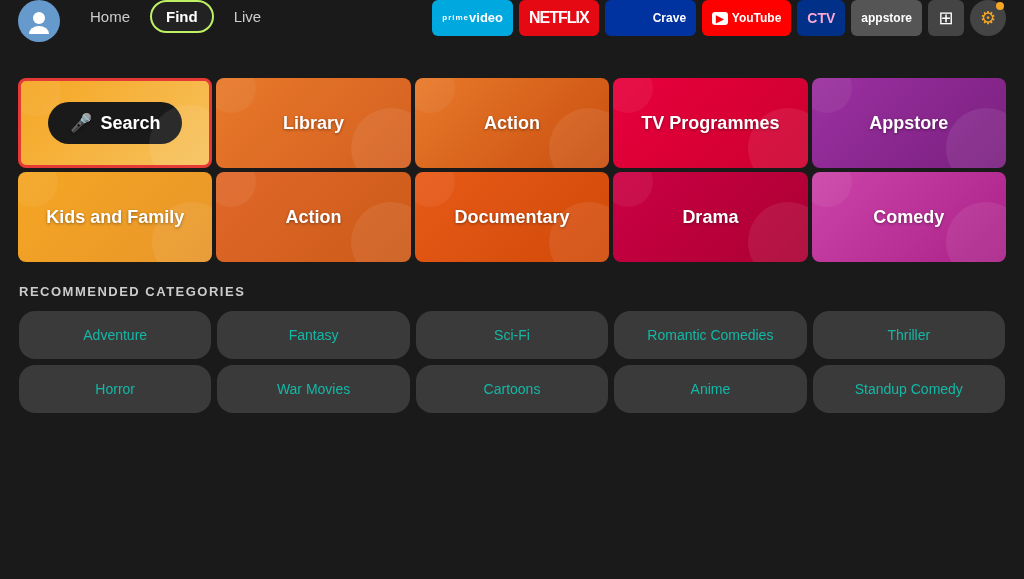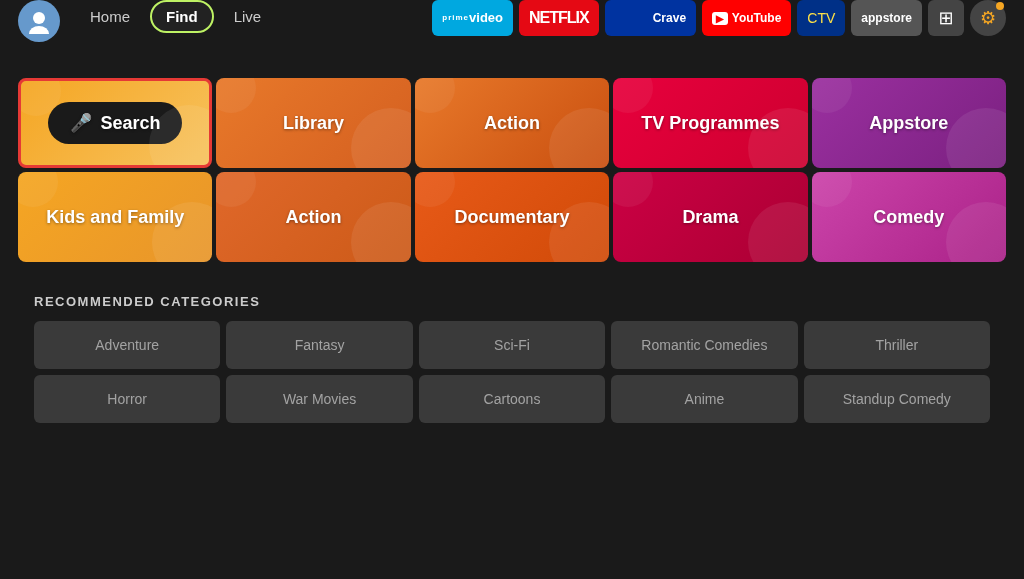--- a/index.html
+++ b/index.html
@@ -124,23 +124,23 @@
     .app-youtube .yt-icon {
       background: white;
       color: #ff0000;
       border-radius: 3px;
       padding: 1px 4px;
       font-size: 10px;
     }
 
     .app-ctv {
       background: #003087;
-      color: #fde047;
+      color: #f9a8d4;
       font-size: 14px;
-      font-weight: normal;
+      font-weight: bold;
     }
 
     .app-appstore {
       background: #555;
       color: white;
       font-size: 12px;
     }
 
     .app-grid {
       background: #444;
@@ -257,47 +257,47 @@
       width: 50px;
       height: 50px;
       border-radius: 50%;
       background: rgba(255,255,255,0.06);
       top: -15px;
       left: -10px;
     }
 
     
     .recommended-section {
-      margin-top: 32px;
-      padding: 0 34px;
+      margin-top: 22px;
+      padding: 0 19px;
     }
 
     .recommended-title {
       font-size: 13px;
       font-weight: bold;
       letter-spacing: 1.5px;
       color: #ccc;
       margin-bottom: 12px;
     }
 
     .rec-grid {
       display: grid;
       grid-template-columns: repeat(5, 1fr);
       grid-template-rows: repeat(2, 48px);
       gap: 6px;
     }
 
     .rec-tile {
       background: #3a3a3a;
-      border-radius: 6px;
+      border-radius: 16px;
       display: flex;
       align-items: center;
       justify-content: center;
       font-size: 14px;
-      color: #a3a3a3;
+      color: #14b8a6;
       cursor: pointer;
     }
   </style>
 </head>
 <body>
 
 <nav class="top-nav">
   <div class="nav-avatar">
     <svg width="26" height="26" viewBox="0 0 26 26" fill="none">
       <circle cx="13" cy="10" r="6" fill="white"></circle>

